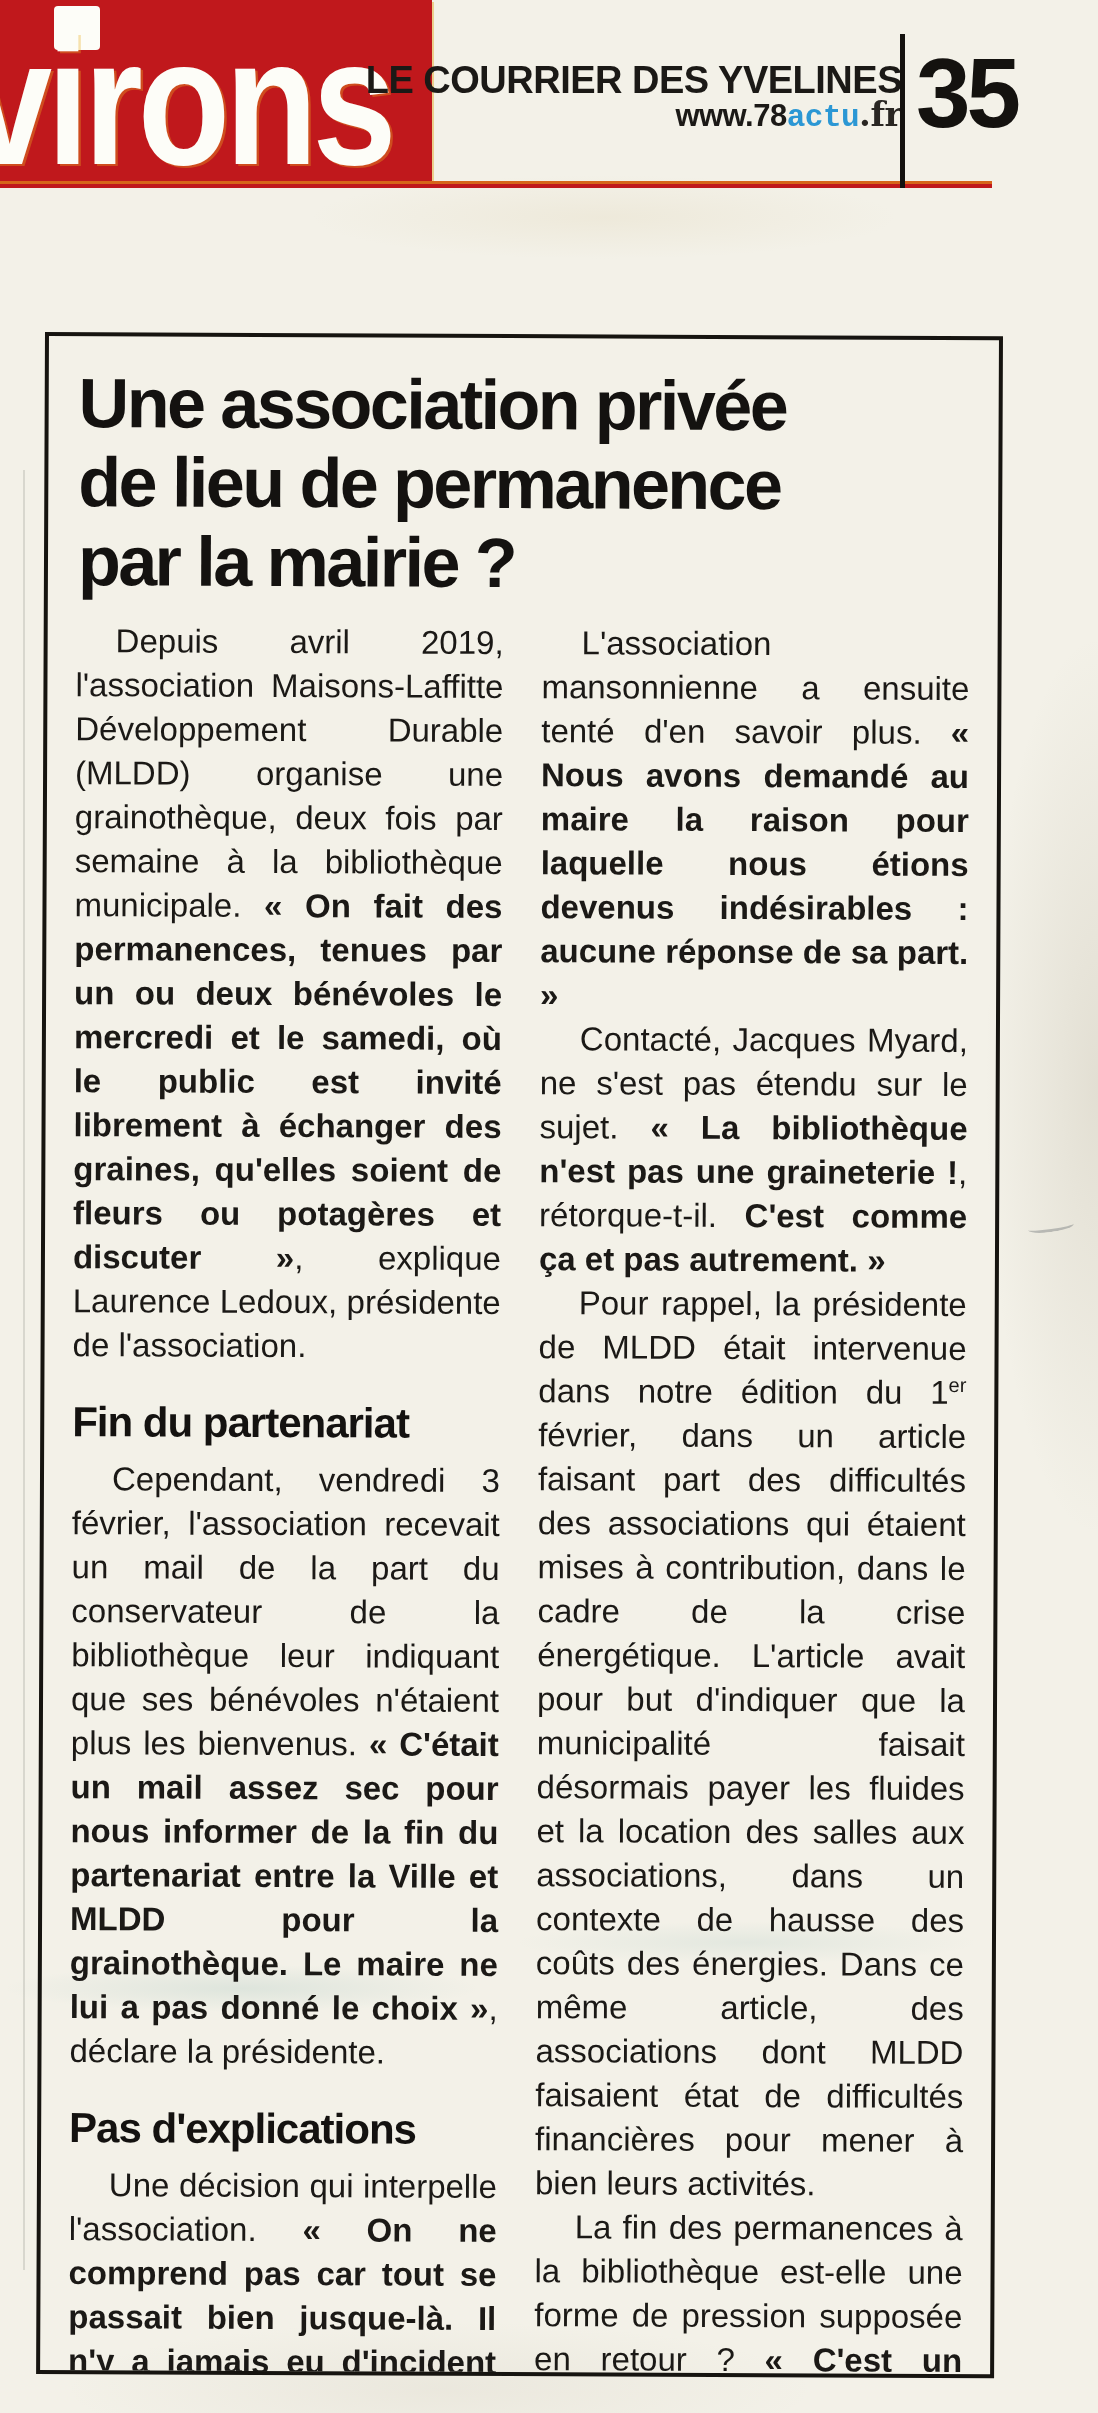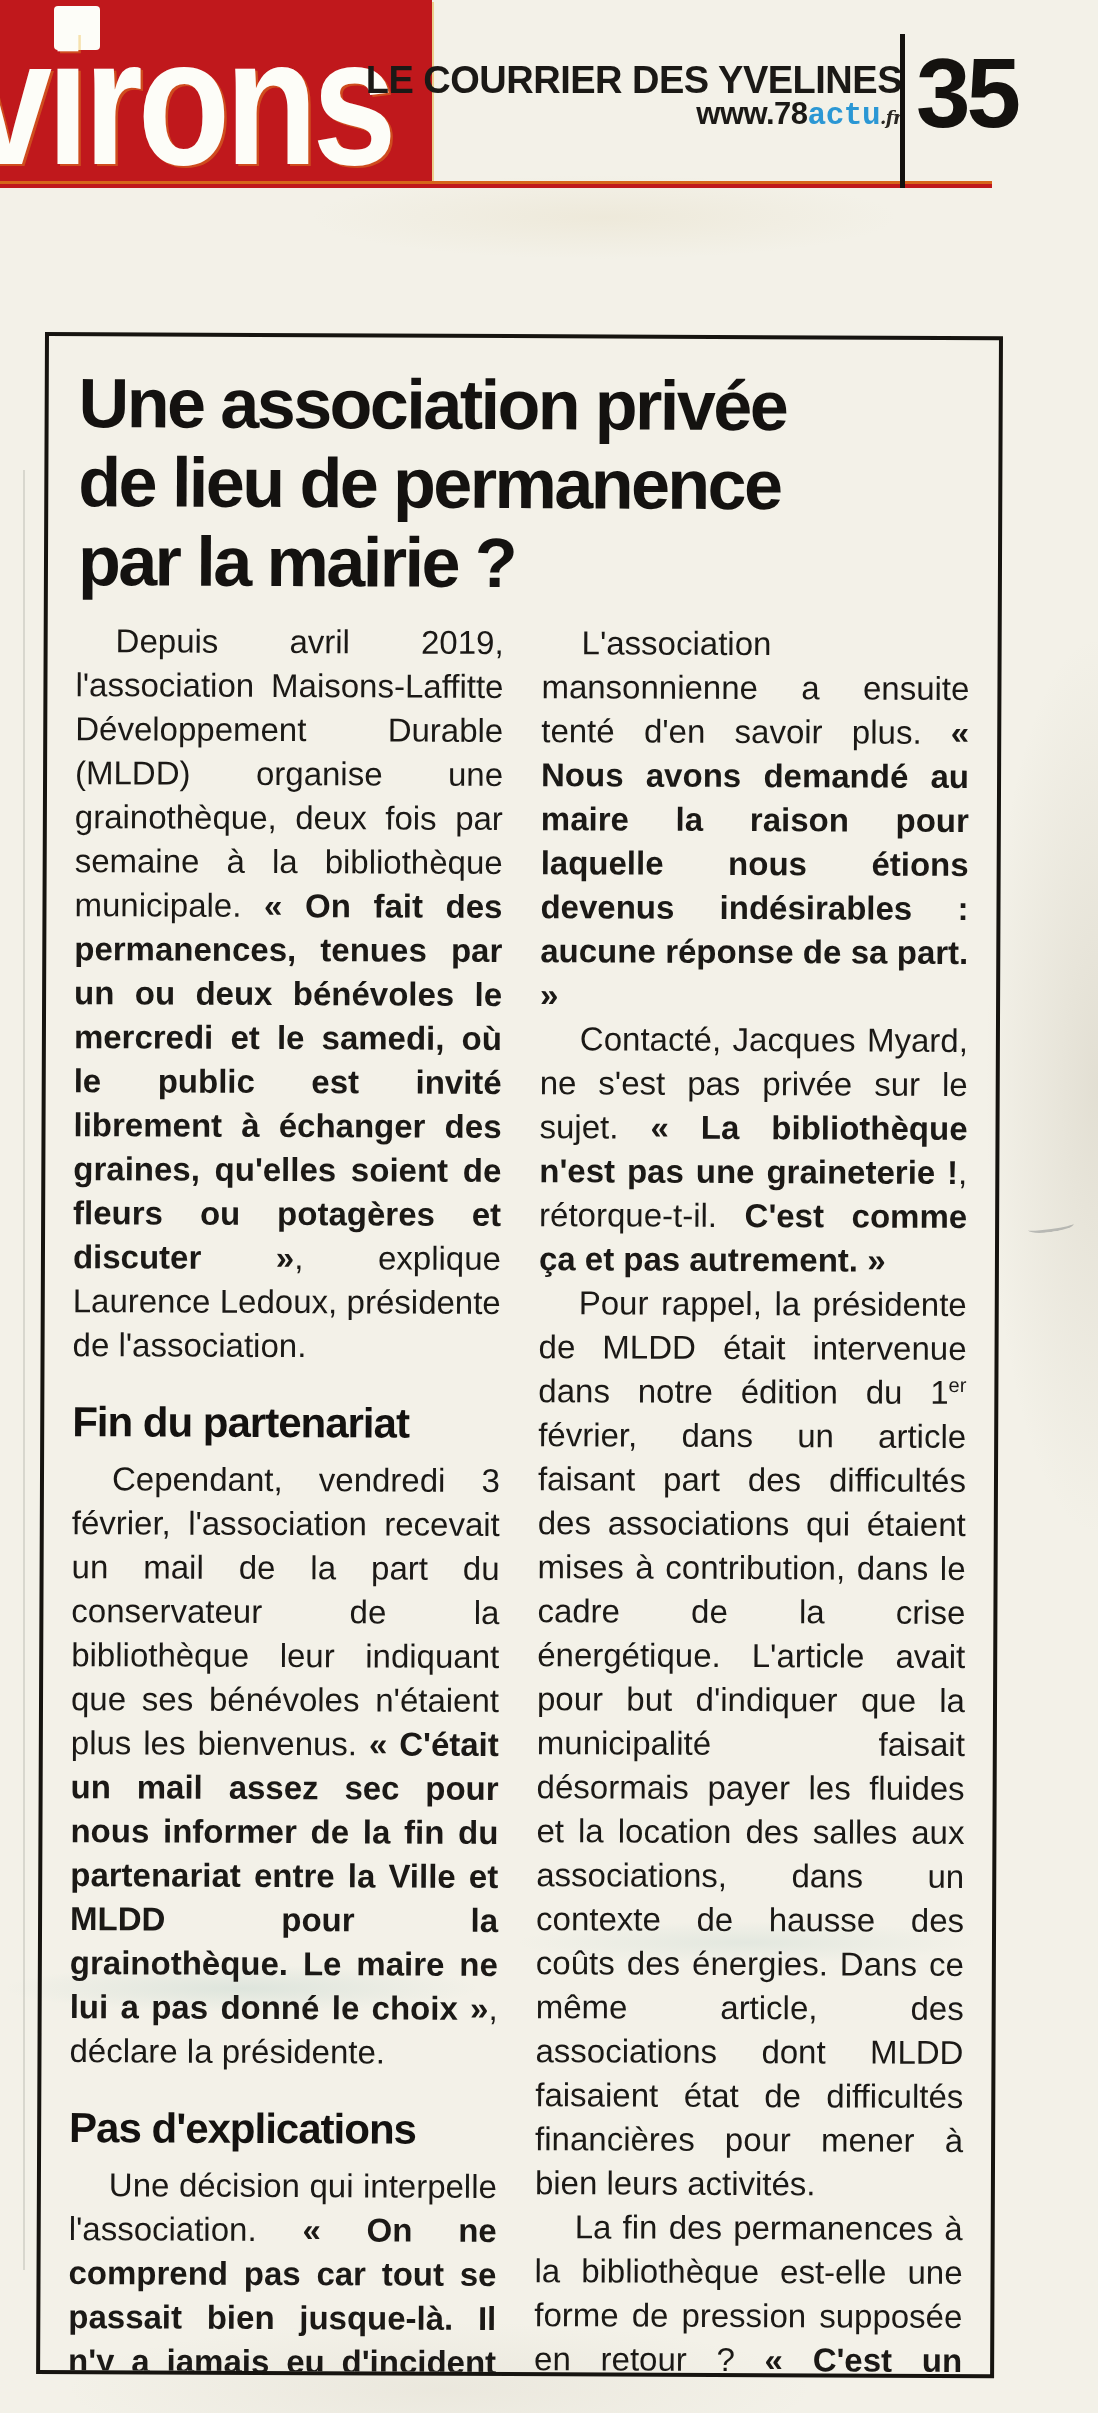--- a/index.html
+++ b/index.html
@@ -39,21 +39,21 @@
     position:absolute; left:0; top:181px; width:992px; height:7px;
     background:#c0181c; border-top:3px solid rgba(231,166,26,.55);
   }
   .issue-block{
     position:absolute; right:196px; top:64px; text-align:right;
     font-weight:700; letter-spacing:-.5px; color:#1b1916;
   }
   .issue-block .paper-name, .issue-block .issue-date{ font-size:38px; line-height:32px; }
   .issue-block .website{ font-size:31px; line-height:34px; margin-top:1px; }
   .website .brand{ color:#2b97d4;font-family:Liberation Mono, monospace; }
-  .website .tld{ font-family:"DejaVu Serif",serif; font-style:italic; font-size:18px; color:#2a2723; }
+  .website .tld{ font-family:"DejaVu Serif",serif; font-size:34px; color:#2a2723; }
   .vdiv{ position:absolute; left:900px; top:34px; width:5px; height:154px; background:#14120f; }
   .pageno{
     position:absolute; left:916px; top:44px;
     font-size:98px; line-height:1; font-weight:700; letter-spacing:-4px; color:#14120f;
   }
 
   
   .fold-line{ position:absolute; left:23px; top:470px; width:2px; height:1800px; background:rgba(60,58,50,.14); }
   .pen-mark{ position:absolute; left:1028px; top:1222px; width:46px; height:10px;
     border-bottom:3px solid rgba(90,95,100,.35); border-radius:50%; transform:rotate(-8deg); }
@@ -119,21 +119,21 @@
         <p class="bp indent"><span>Cependant, vendredi 3 février, l'association recevait un mail de la part du conservateur de la bibliothèque leur indiquant que ses bénévoles n'étaient plus les bienvenus. </span><span class="bq">« C'était un mail assez sec pour nous informer de la fin du partenariat entre la Ville et MLDD pour la grainothèque. Le maire ne lui a pas donné le choix »</span><span>, déclare la présidente.</span></p>
 
         <h2 class="subhead">Pas d'explications</h2>
 
         <p class="bp indent"><span>Une décision qui interpelle l'association. </span><span class="bq">« On ne comprend pas car tout se passait bien jusque-là. Il n'y a jamais eu d'incident et le conservateur de la bibliothèque était même plutôt content. »</span></p>
       </div>
 
       <div class="col">
         <p class="bp indent"><span>L'association mansonnienne a ensuite tenté d'en savoir plus. </span><span class="bq">« Nous avons demandé au maire la raison pour laquelle nous étions devenus indésirables : aucune réponse de sa part. »</span></p>
 
-        <p class="bp indent"><span>Contacté, Jacques Myard, ne s'est pas privée sur le sujet. </span><span class="bq">« La bibliothèque n'est pas une graineterie !</span><span>, rétorque-t-il. </span><span class="bq">C'est comme ça et pas autrement. »</span></p>
+        <p class="bp indent"><span>Contacté, Jacques Myard, ne s'est pas étendu sur le sujet. </span><span class="bq">« La bibliothèque n'est pas une graineterie !</span><span>, rétorque-t-il. </span><span class="bq">C'est comme ça et pas autrement. »</span></p>
 
         <p class="bp indent"><span>Pour rappel, la présidente de MLDD était intervenue dans notre édition du 1</span><sup>er</sup><span> février, dans un article faisant part des difficultés des associations qui étaient mises à contribution, dans le cadre de la crise énergétique. L'article avait pour but d'indiquer que la municipalité faisait désormais payer les fluides et la location des salles aux associations, dans un contexte de hausse des coûts des énergies. Dans ce même article, des associations dont MLDD faisaient état de difficultés financières pour mener à bien leurs activités.</span></p>
 
         <p class="bp indent"><span>La fin des permanences à la bibliothèque est-elle une forme de pression supposée en retour ? </span><span class="bq">« C'est un retour de rien du tout »</span></p>
 
       </div>
 
     </div>
   </article>
 

